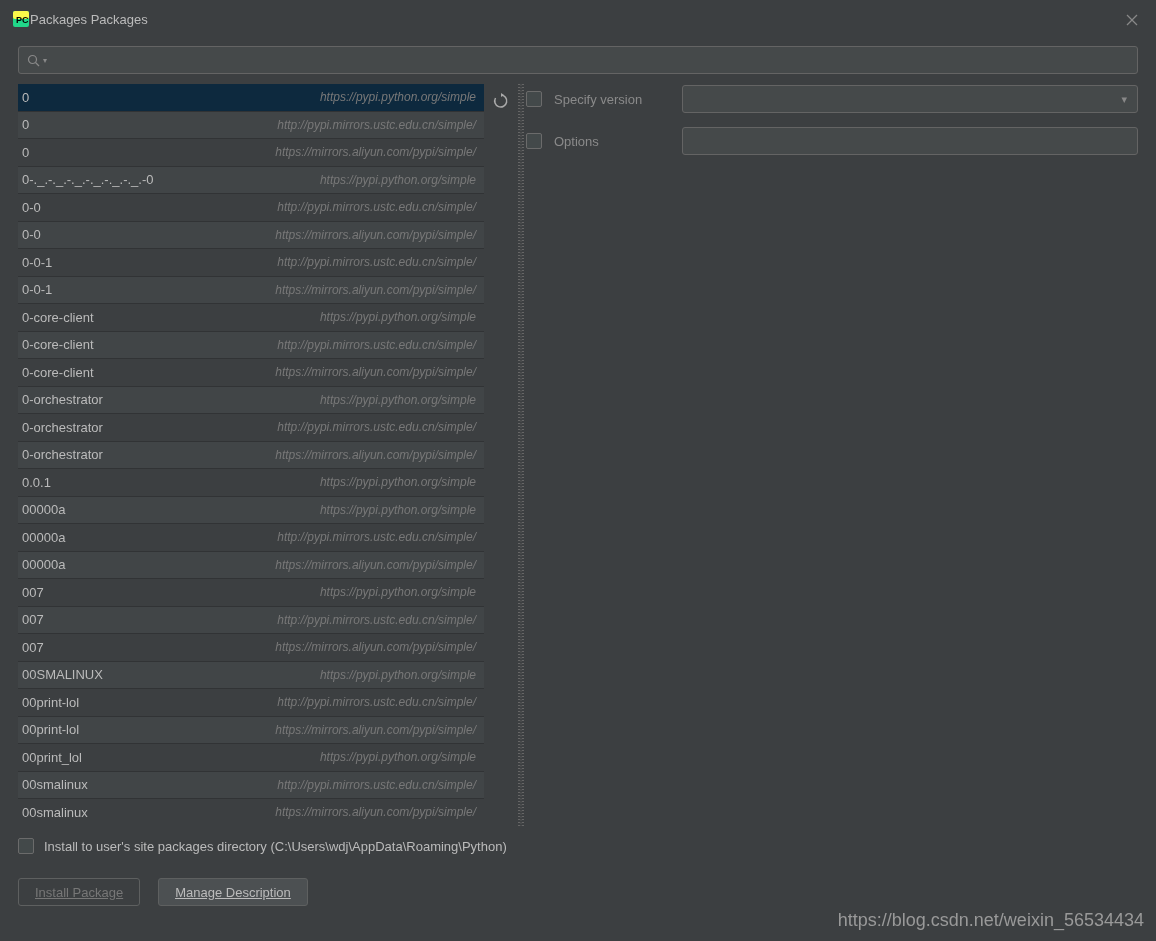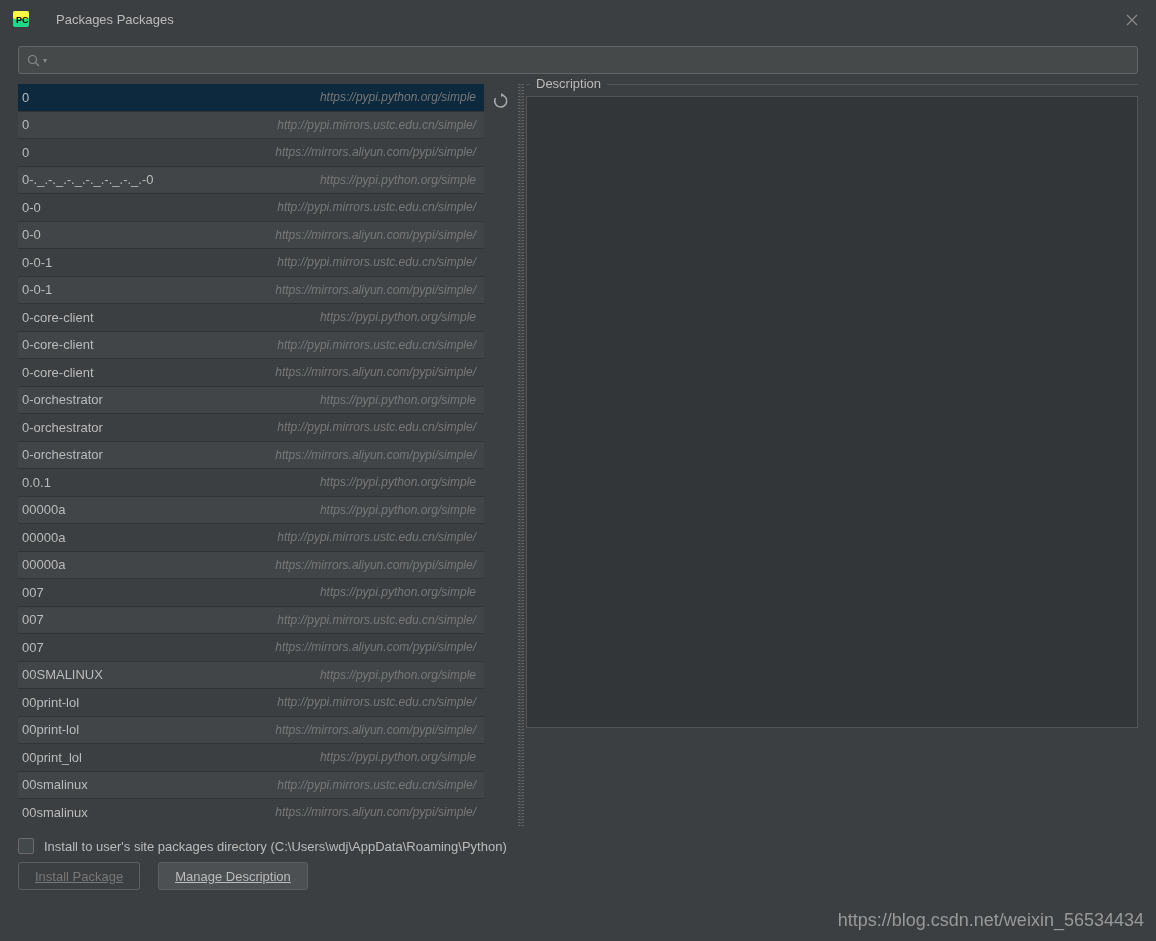--- a/index.html
+++ b/index.html
@@ -16,21 +16,21 @@
     .titlebar {
       height: 38px;
       display: flex;
       align-items: center;
       padding: 0 12px;
       position: relative;
     }
     .app-icon {
       width: 18px;
       height: 18px;
-      margin-right: 26px;
+      margin-right: 0;
       display: flex;
       align-items: center;
       justify-content: center;
     }
     .app-icon svg { width: 18px; height: 18px; }
     .title-text {
       font-size: 13px;
       color: #bbbbbb;
     }
     .close-btn {
@@ -246,21 +246,21 @@
       color: #888;
       font-size: 11px;
     }
     .bottom-section {
       padding: 12px 18px;
     }
     .install-checkbox-row {
       display: flex;
       align-items: center;
       gap: 10px;
-      margin-bottom: 8px;
+      margin-bottom: 24px;
     }
     .button-row {
       display: flex;
       gap: 18px;
     }
     .btn {
       height: 28px;
       padding: 0 16px;
       background: #4c5052;
       border: 1px solid #5e6060;
@@ -436,27 +436,32 @@
       <svg width="16" height="16" viewBox="0 0 16 16">
         <path d="M8 2 A6 6 0 1 1 2.5 5" stroke="#aaa" stroke-width="1.5" fill="none"></path>
         <polygon points="8,0 8,4 11,2" fill="#aaa"></polygon>
       </svg>
     </span>
   </div>
 
   <div class="splitter"></div>
 
   <div class="right-panel">
-    <div class="desc-group">
-      <div class="desc-line"></div>
-      <span class="desc-label">Description</span>
-      <div class="desc-box"></div>
+
+    <div class="option-row">
+      <span class="checkbox"></span>
+      <span class="option-label">Specify version</span>
+      <div class="option-input select"></div>
     </div>
 
-
+    <div class="option-row">
+      <span class="checkbox"></span>
+      <span class="option-label">Options</span>
+      <div class="option-input"></div>
+    </div>
   </div>
 </div>
 
 <div class="bottom-section">
   <div class="install-checkbox-row">
     <span class="checkbox"></span>
     <span>Install to user's site packages directory (C:\Users\wdj\AppData\Roaming\Python)</span>
   </div>
   <div class="button-row">
     <button class="btn disabled">Install Package</button>

